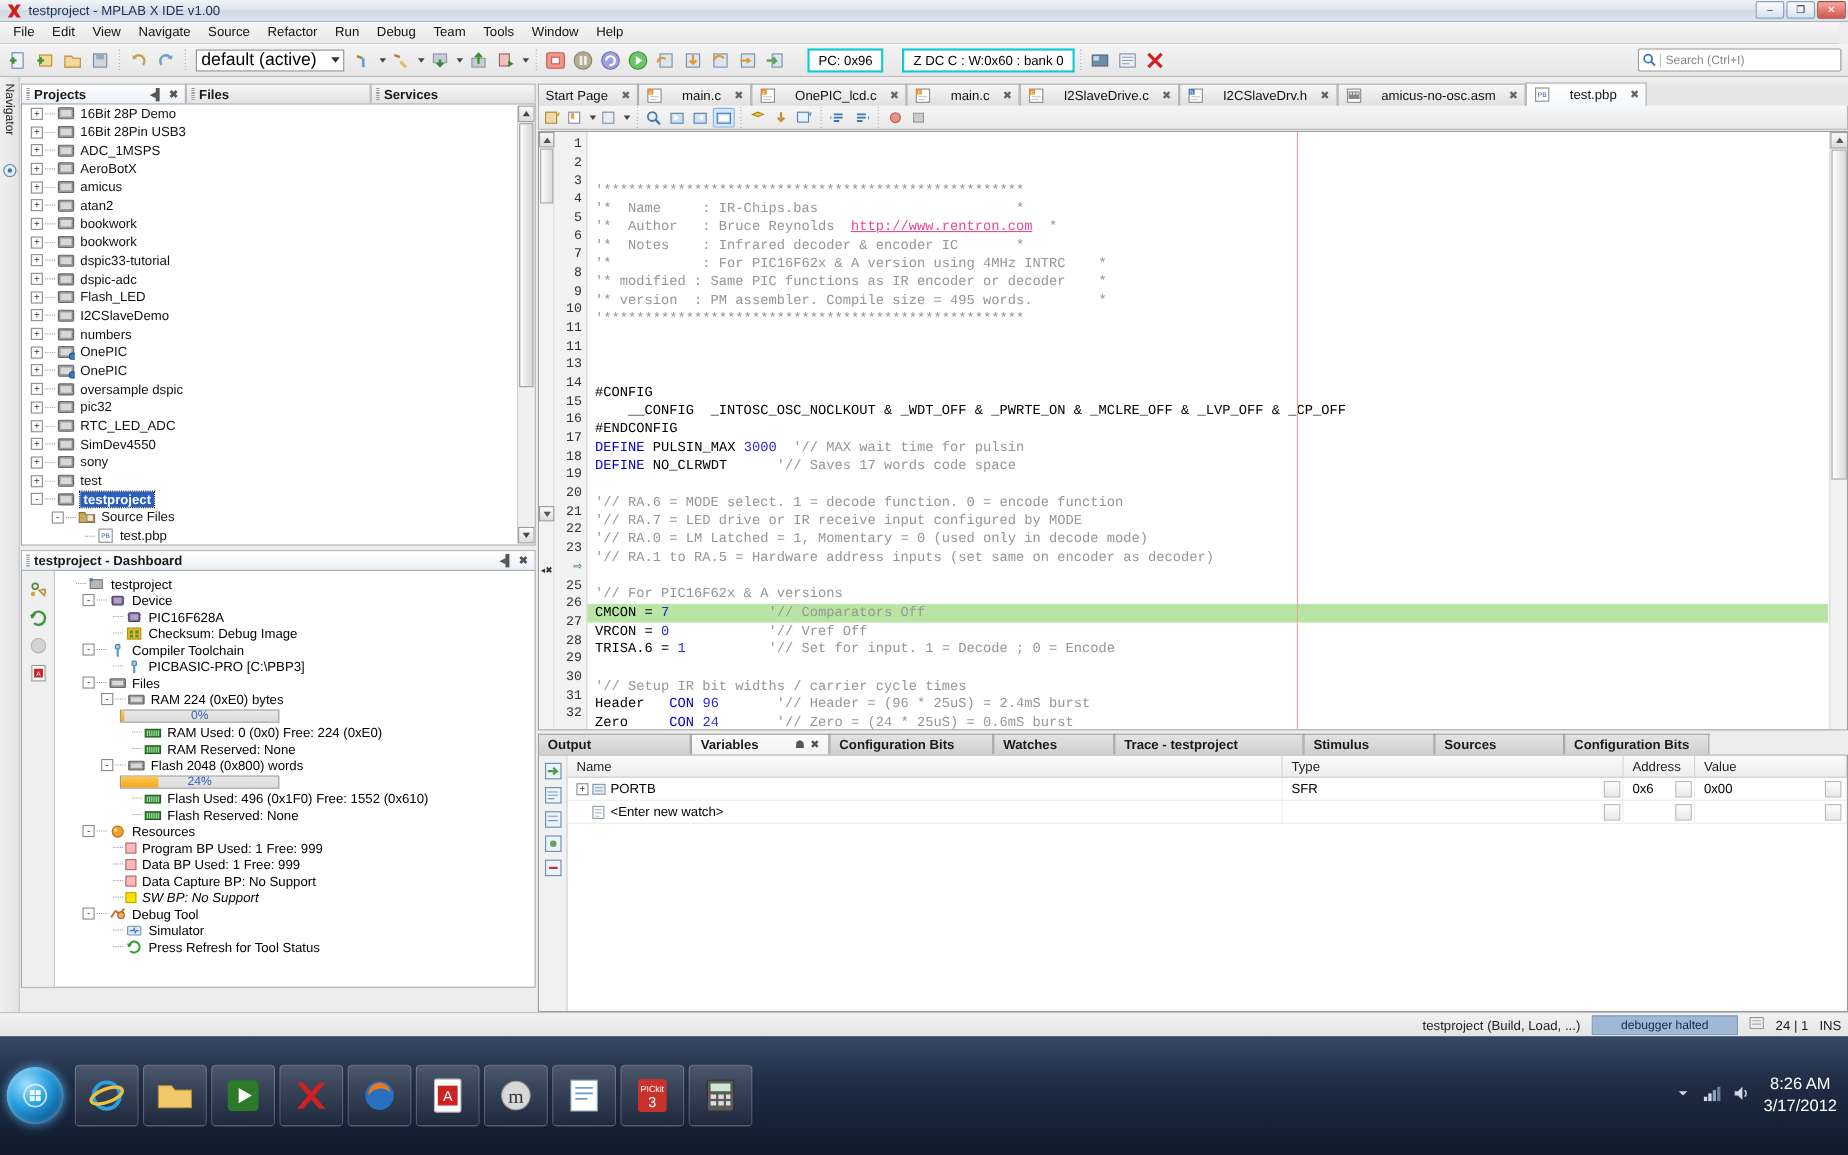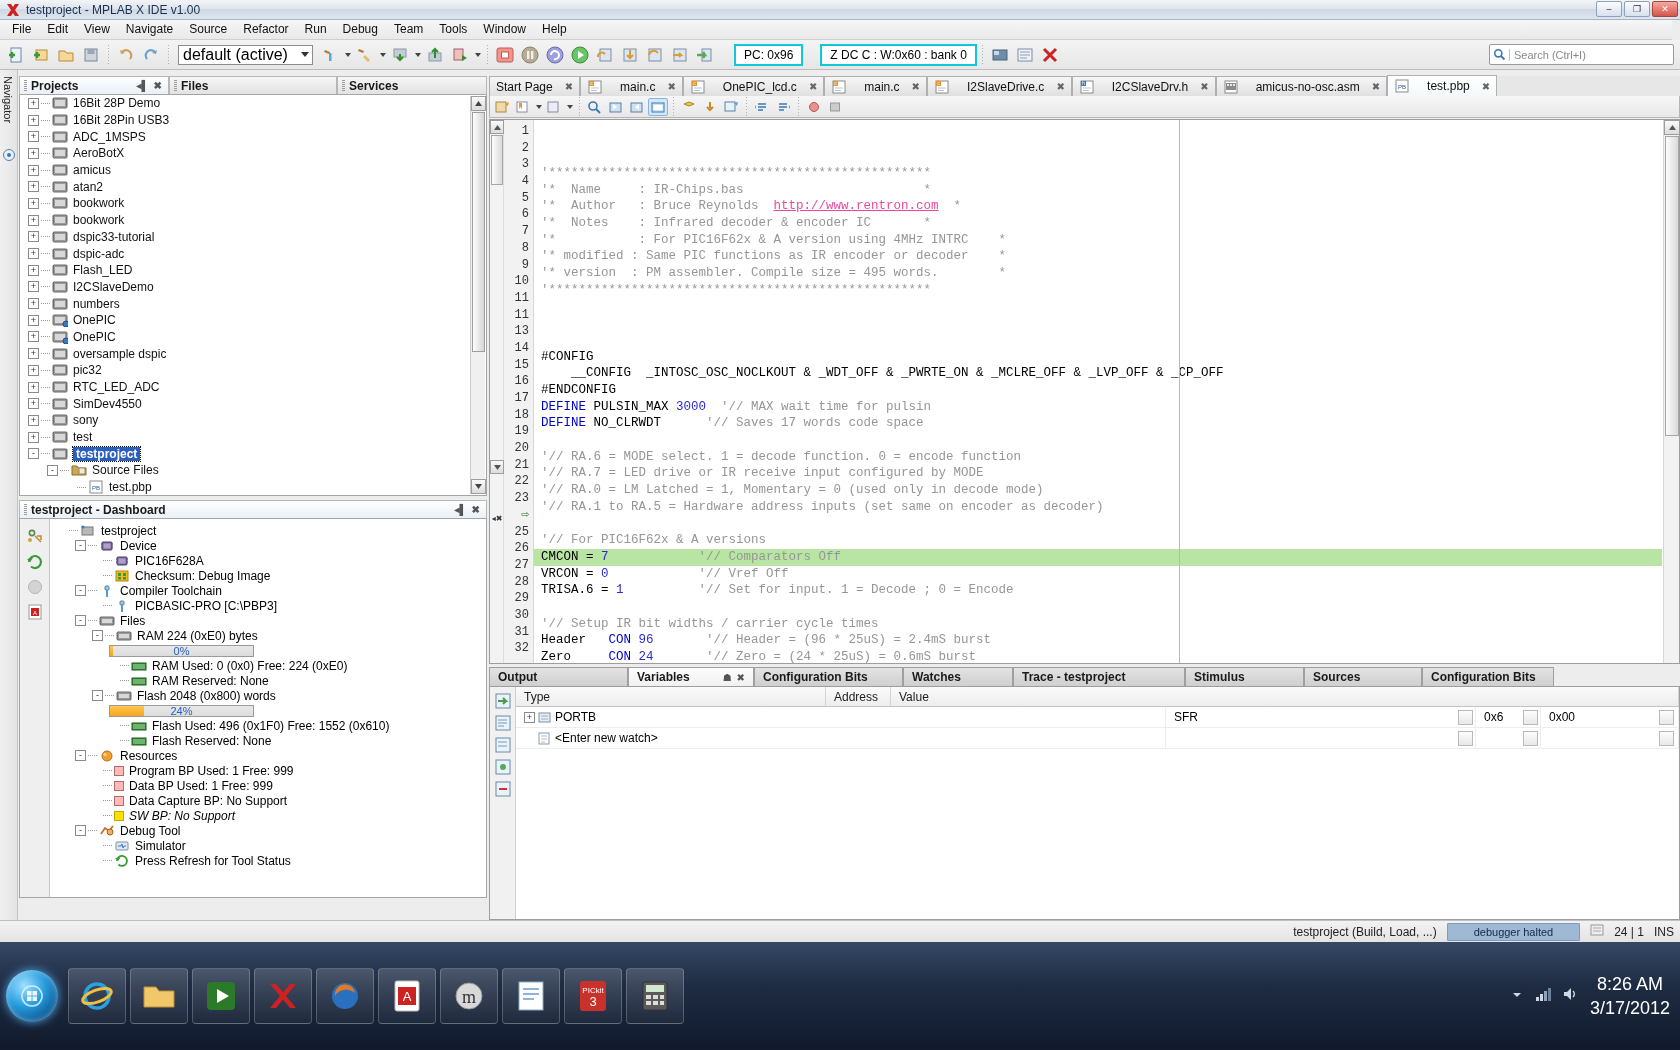--- a/index.html
+++ b/index.html
@@ -211,21 +211,21 @@
     display:flex; align-items:center; justify-content:center;
   }
   .tbitem {
     width:58px; height:56px; margin:0 2px; border-radius:4px;
     background: linear-gradient(to bottom, rgba(255,255,255,.17), rgba(255,255,255,.04));
     border:1px solid rgba(255,255,255,.22);
     display:flex; align-items:center; justify-content:center;
   }
   .tray {
     position:absolute; right:0; top:0; height:108px; display:flex; align-items:center; gap:10px; padding-right:10px;
-    color:#fff; font-size:18px;
+    color:#fff; font-size:15px;
   }
   .clock { text-align:center; line-height:1.35; }
 </style>
 </head>
 <body>
 
 <div class="app">
 
   <div class="titlebar">
     <span class="tb-icon">
@@ -1272,20 +1272,21 @@
         </div>
         <div>
           <svg width="18" height="18" viewBox="0 0 18 18">
               <rect x="2" y="2" width="14" height="14" fill="#eaf2fa" stroke="#6a8aaa"></rect>
               <path d="M5,9 h8" stroke="#cc3333" stroke-width="2"></path>
             </svg>
         </div>
       </div>
       <div class="watchmain">
         <div class="wheader">
+          <div style="width:650px">Name</div>
           <div style="width:310px">Type</div>
           <div style="width:65px">Address</div>
           <div style="flex:1">Value</div>
         </div>
         <div class="wrow">
           <div style="width:650px;gap:4px;">
             <span style="display:inline-flex;align-items:center;gap:3px;">
               <span style="width:11px;height:11px;border:1px solid #8a8a8a;background:#fff;display:flex;align-items:center;justify-content:center;font-size:9px;line-height:9px;color:#333">+</span>
               <svg width="13" height="11" viewBox="0 0 13 11">
                   <rect x="1" y="1" width="11" height="9" fill="#e8eef6" stroke="#7a90a8"></rect>

